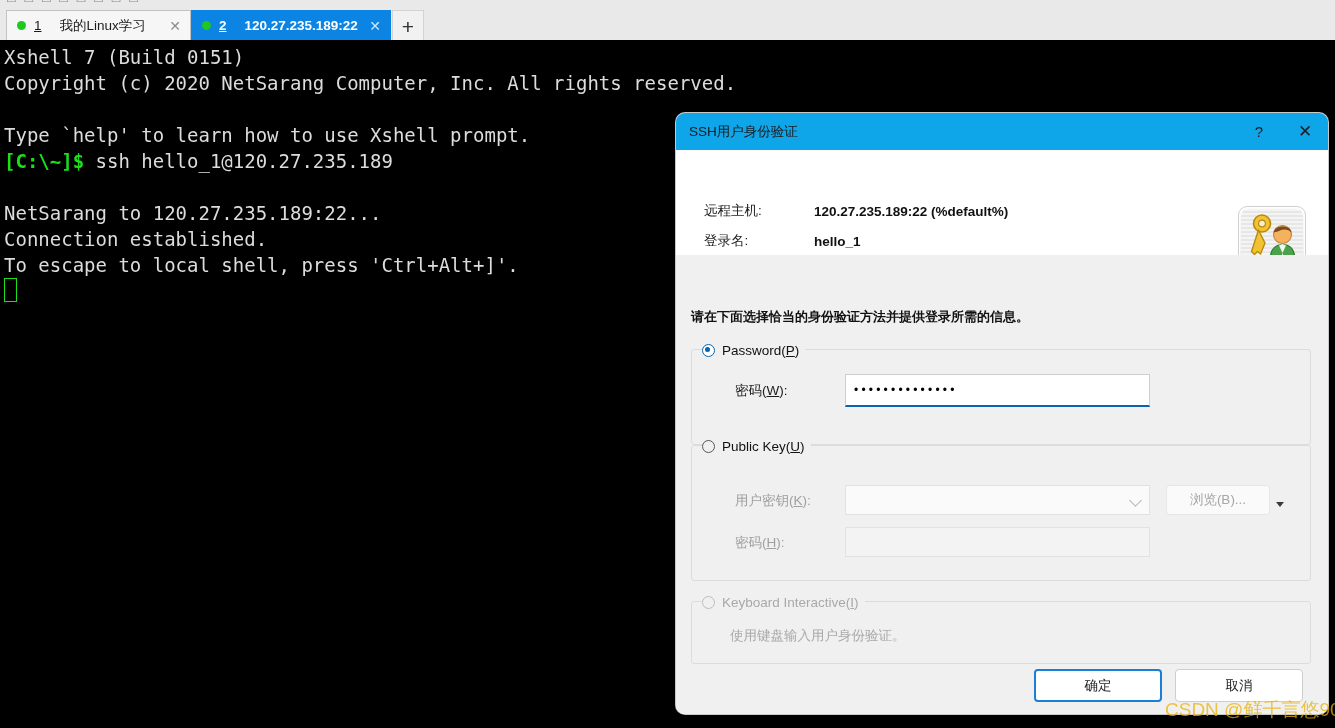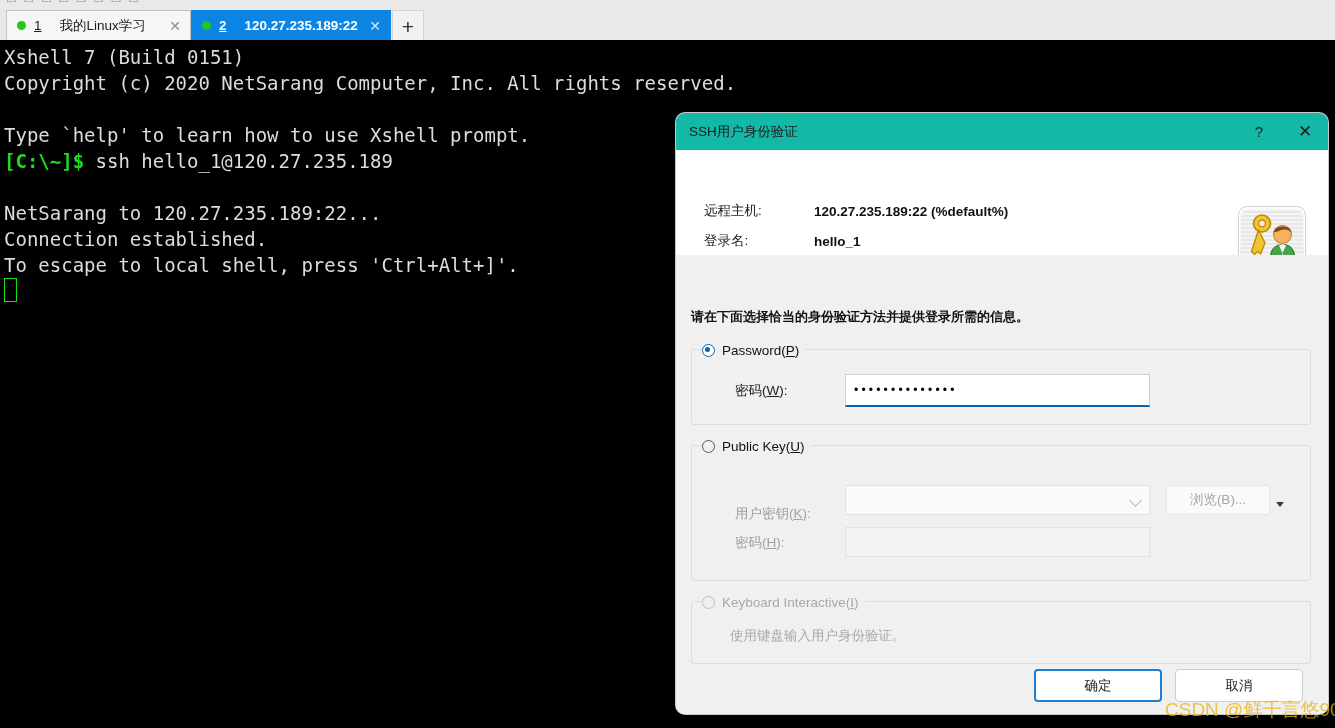--- a/index.html
+++ b/index.html
@@ -79,21 +79,21 @@
   #dialog{
     position:absolute;left:676px;top:113px;width:652px;height:601px;
     background:#f0f0f0;
     border-radius:9px;
     box-shadow:0 0 0 1px #c9c9c9, 0 4px 18px rgba(0,0,0,.35);
     overflow:hidden;
     font-size:13.5px;color:#1c1c1c;
   }
   #dialog-titlebar{
     position:absolute;left:0;top:0;width:652px;height:37px;
-    background:#14b8a6;
+    background:#0ea5e9;
     display:flex;align-items:center;
   }
   #dialog-title{margin-left:13px;font-size:13.5px;color:#1c1c1c;}
   #titlebar-spacer{flex:1 1 auto;}
   .tbtn{
     width:46px;height:37px;display:flex;align-items:center;justify-content:center;
     font-size:15px;color:#222;
   }
   .tbtn.x{font-size:17px;}
 
@@ -146,21 +146,21 @@
   .radio.on{border-color:#0a64ad;background:#ffffff;}
   .radio.on::after{
     content:"";position:absolute;left:2.2px;top:2.2px;
     width:5.2px;height:5.2px;border-radius:50%;background:#0a64ad;
   }
   .radio.dis{border-color:#bdbdbd;background:#f0f0f0;}
   .legend-text{color:#111;}
   .legend-text.dis{color:#a9a9a9;}
   u{text-decoration:underline;}
 
-  #group-password{left:15px;top:94px;width:620px;height:76px;}
+  #group-password{left:15px;top:94px;width:620px;height:96px;}
   .field-label{
     position:absolute;font-size:13.5px;color:#1c1c1c;
   }
   .field-label.dis{color:#a0a0a0;}
   #password-input{
     position:absolute;left:153px;top:24px;width:305px;height:33px;
     background:#ffffff;border:1px solid #cfcfcf;
     border-bottom:2px solid #0a64ad;box-sizing:border-box;
     display:flex;align-items:center;padding-left:8px;
     font-size:12px;letter-spacing:3.2px;color:#000;overflow:hidden;
@@ -308,21 +308,21 @@
         </div>
         <div class="field-label" style="left:43px;top:32px"><span>密码(</span><u>W</u><span>):</span></div>
         <div id="password-input">••••••••••••••</div>
       </div>
 
       <div class="group" id="group-publickey">
         <div class="group-legend">
           <span class="radio"></span>
           <span class="legend-text"><span>Public Key(</span><u>U</u><span>)</span></span>
         </div>
-        <div class="field-label dis" style="left:43px;top:59px"><span>用户密钥(</span><u>K</u><span>):</span></div>
+        <div class="field-label dis" style="left:43px;top:46px"><span>用户密钥(</span><u>K</u><span>):</span></div>
         <div id="userkey-combo">
           <span class="chev"></span>
         </div>
         <div id="browse-button">浏览(B)...</div>
         <div id="browse-dropdown">
           <span class="tri"></span>
         </div>
         <div class="field-label dis" style="left:43px;top:88px"><span>密码(</span><u>H</u><span>):</span></div>
         <div id="keypass-input"></div>
       </div>

